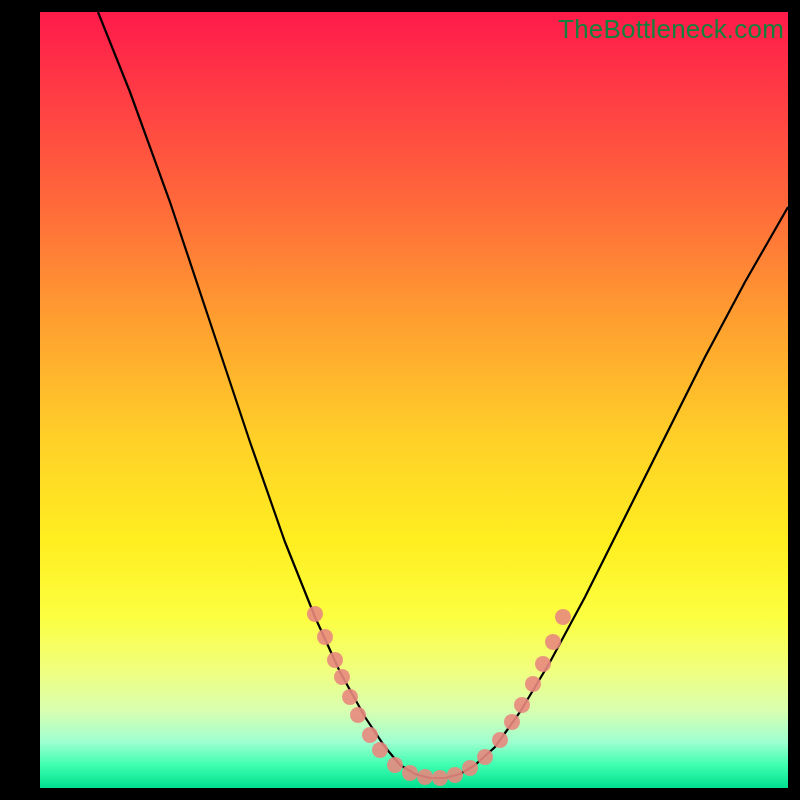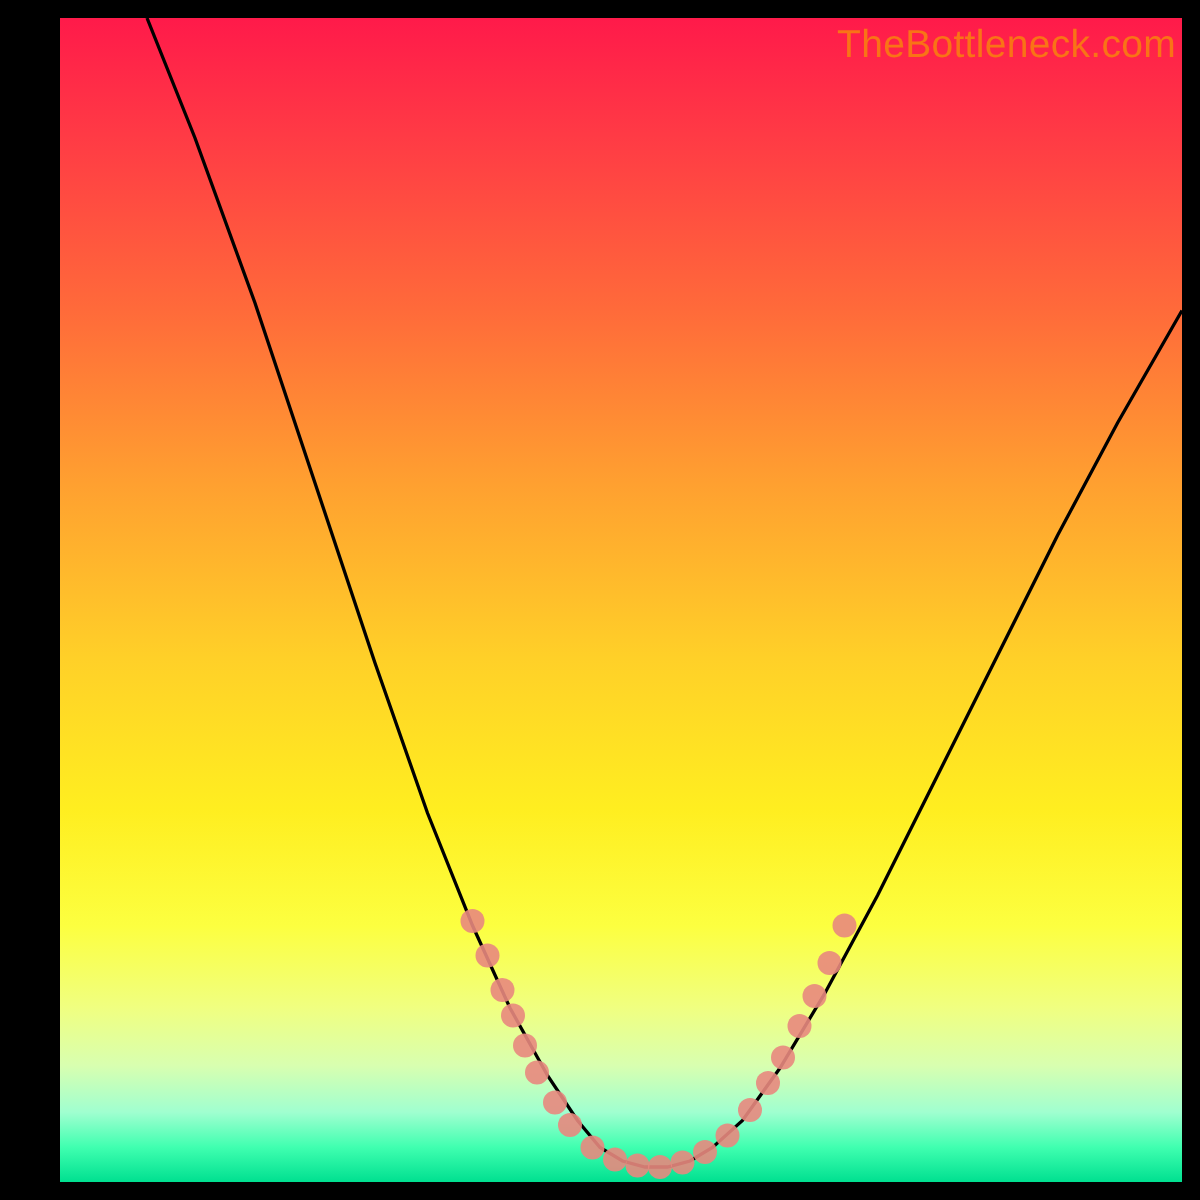--- a/index.html
+++ b/index.html
@@ -35,21 +35,21 @@
       #d8ffb0 90%,
       #a0ffd0 94%,
       #40ffb0 97%,
       #00e090 100%
     );
   }
   .watermark {
     position: absolute;
     top: 14px;
     right: 16px;
-    color: #f97316;
+    color: #15803d;
     font-size: 26px;
     font-weight: 500;
     letter-spacing: 0.2px;
   }
   svg.curve {
     position: absolute;
     left: 0;
     top: 0;
     width: 748px;
     height: 776px;

